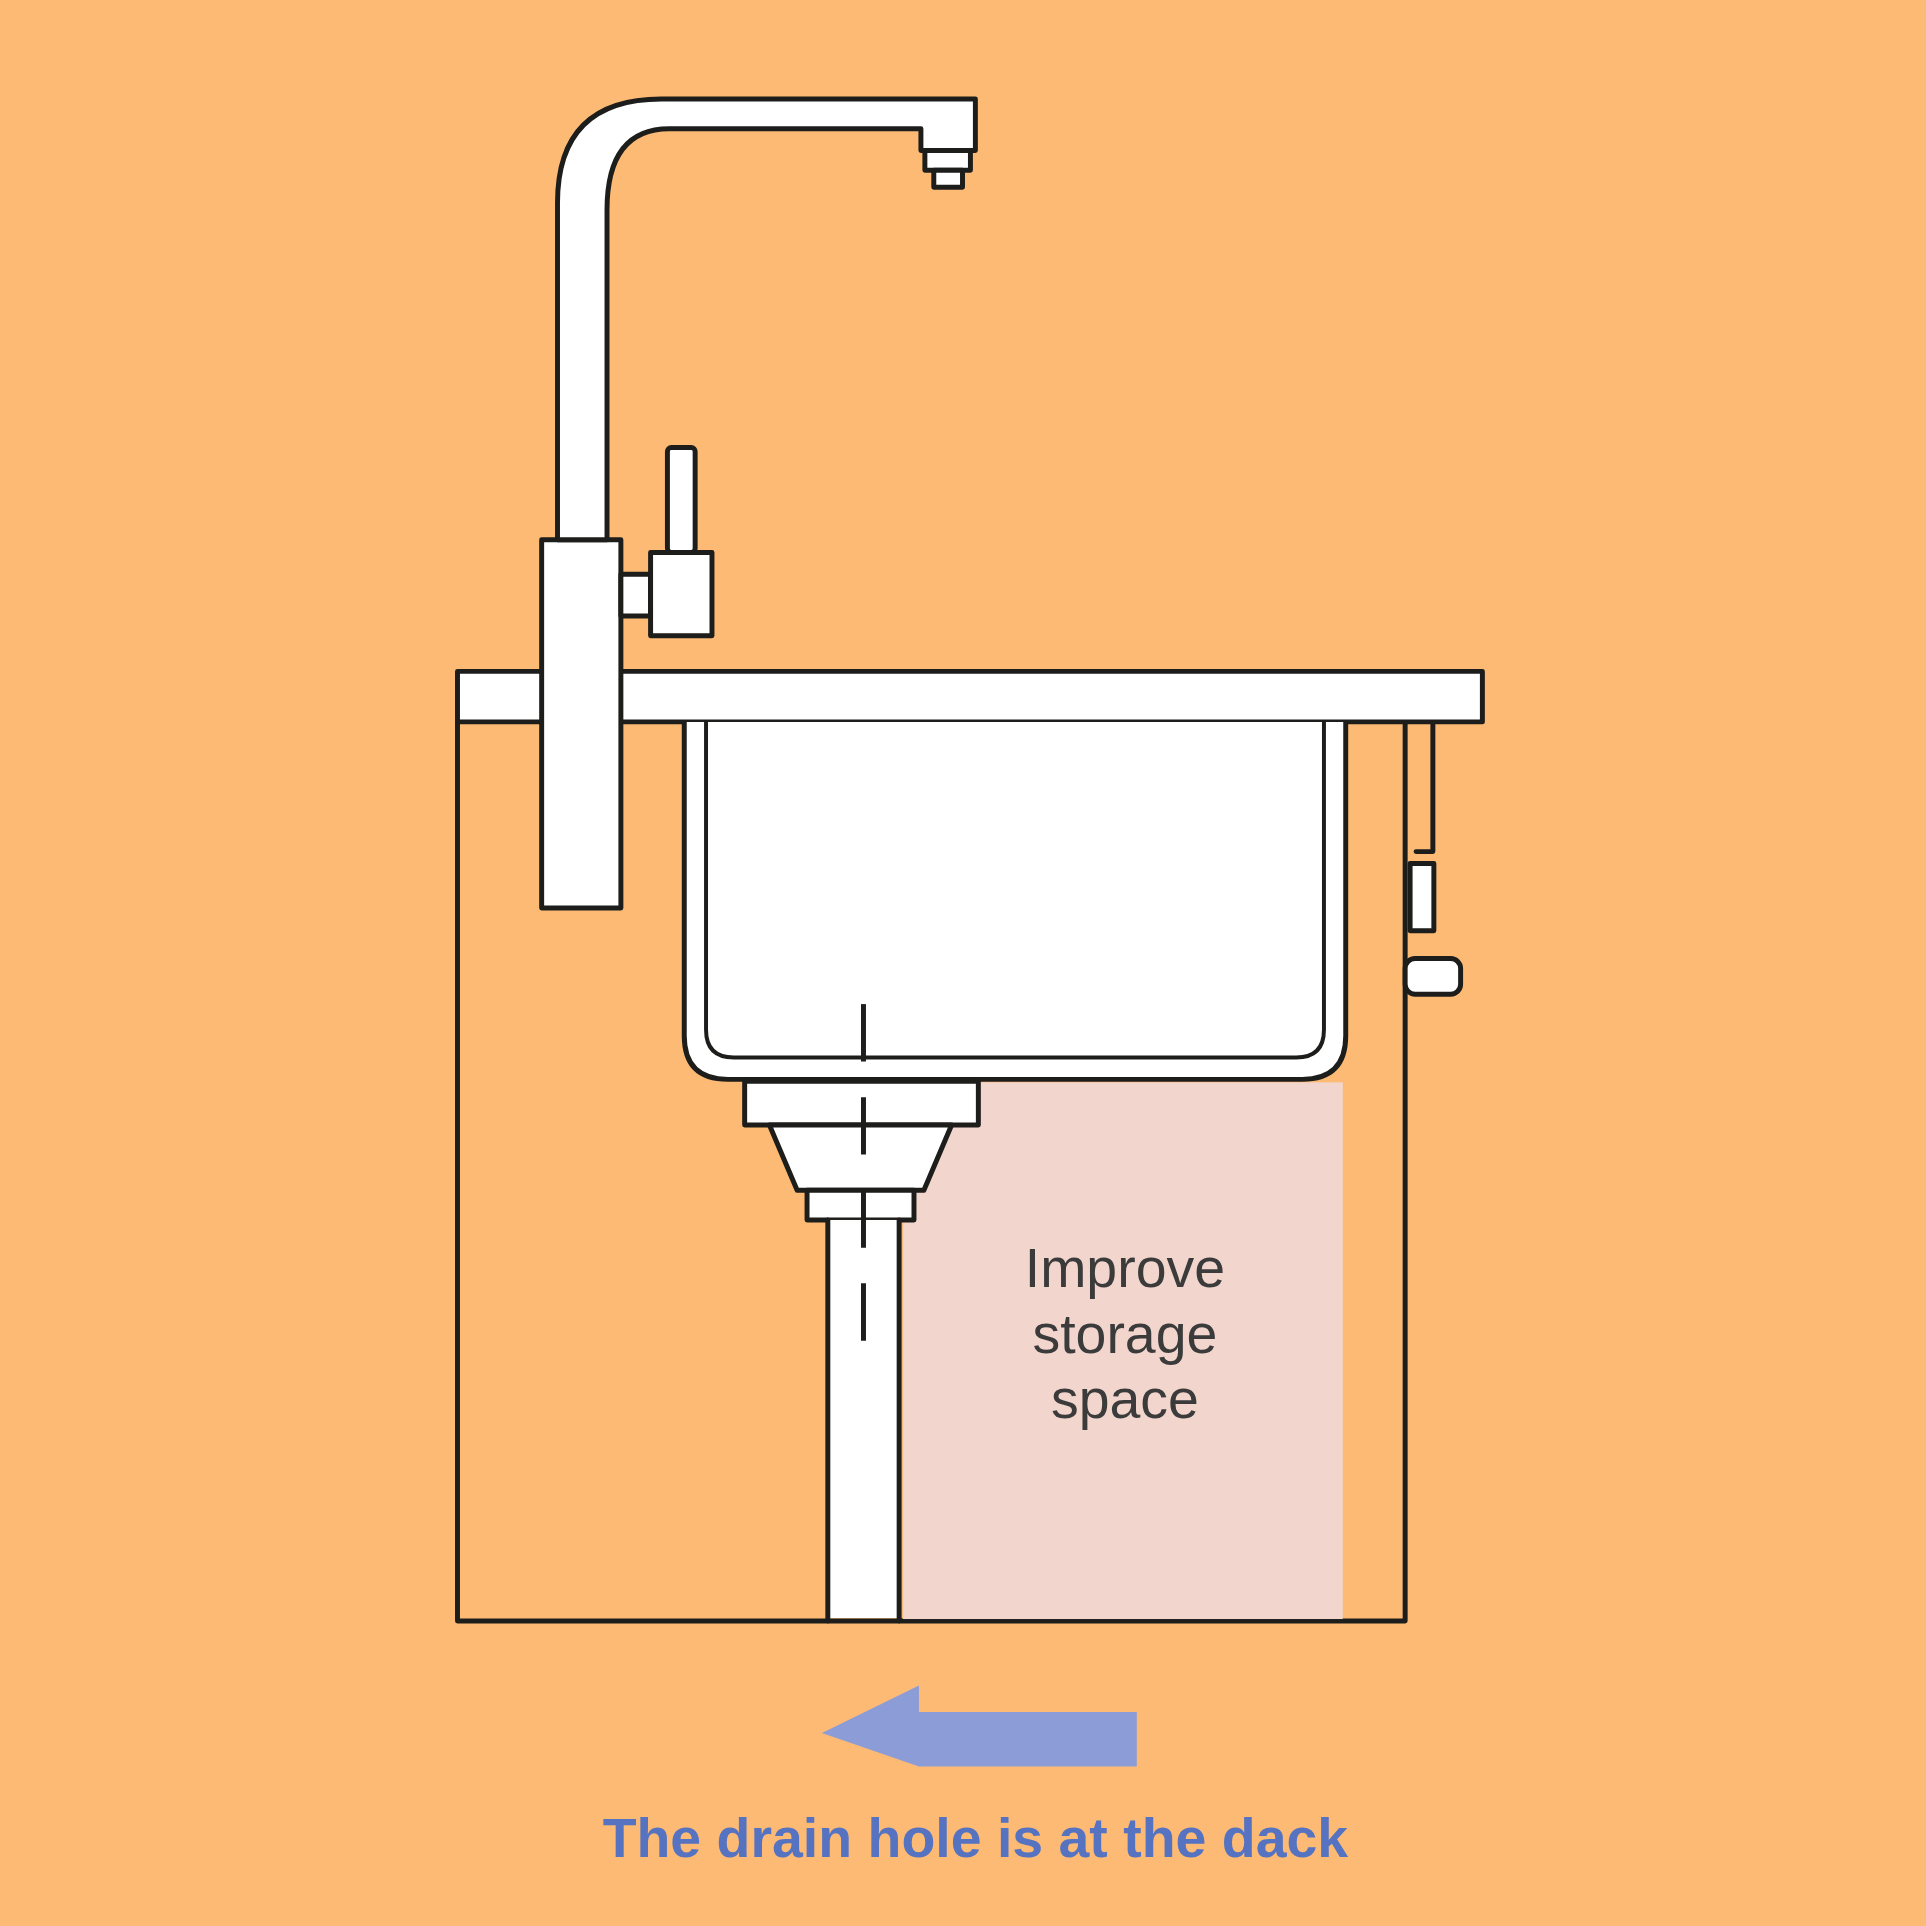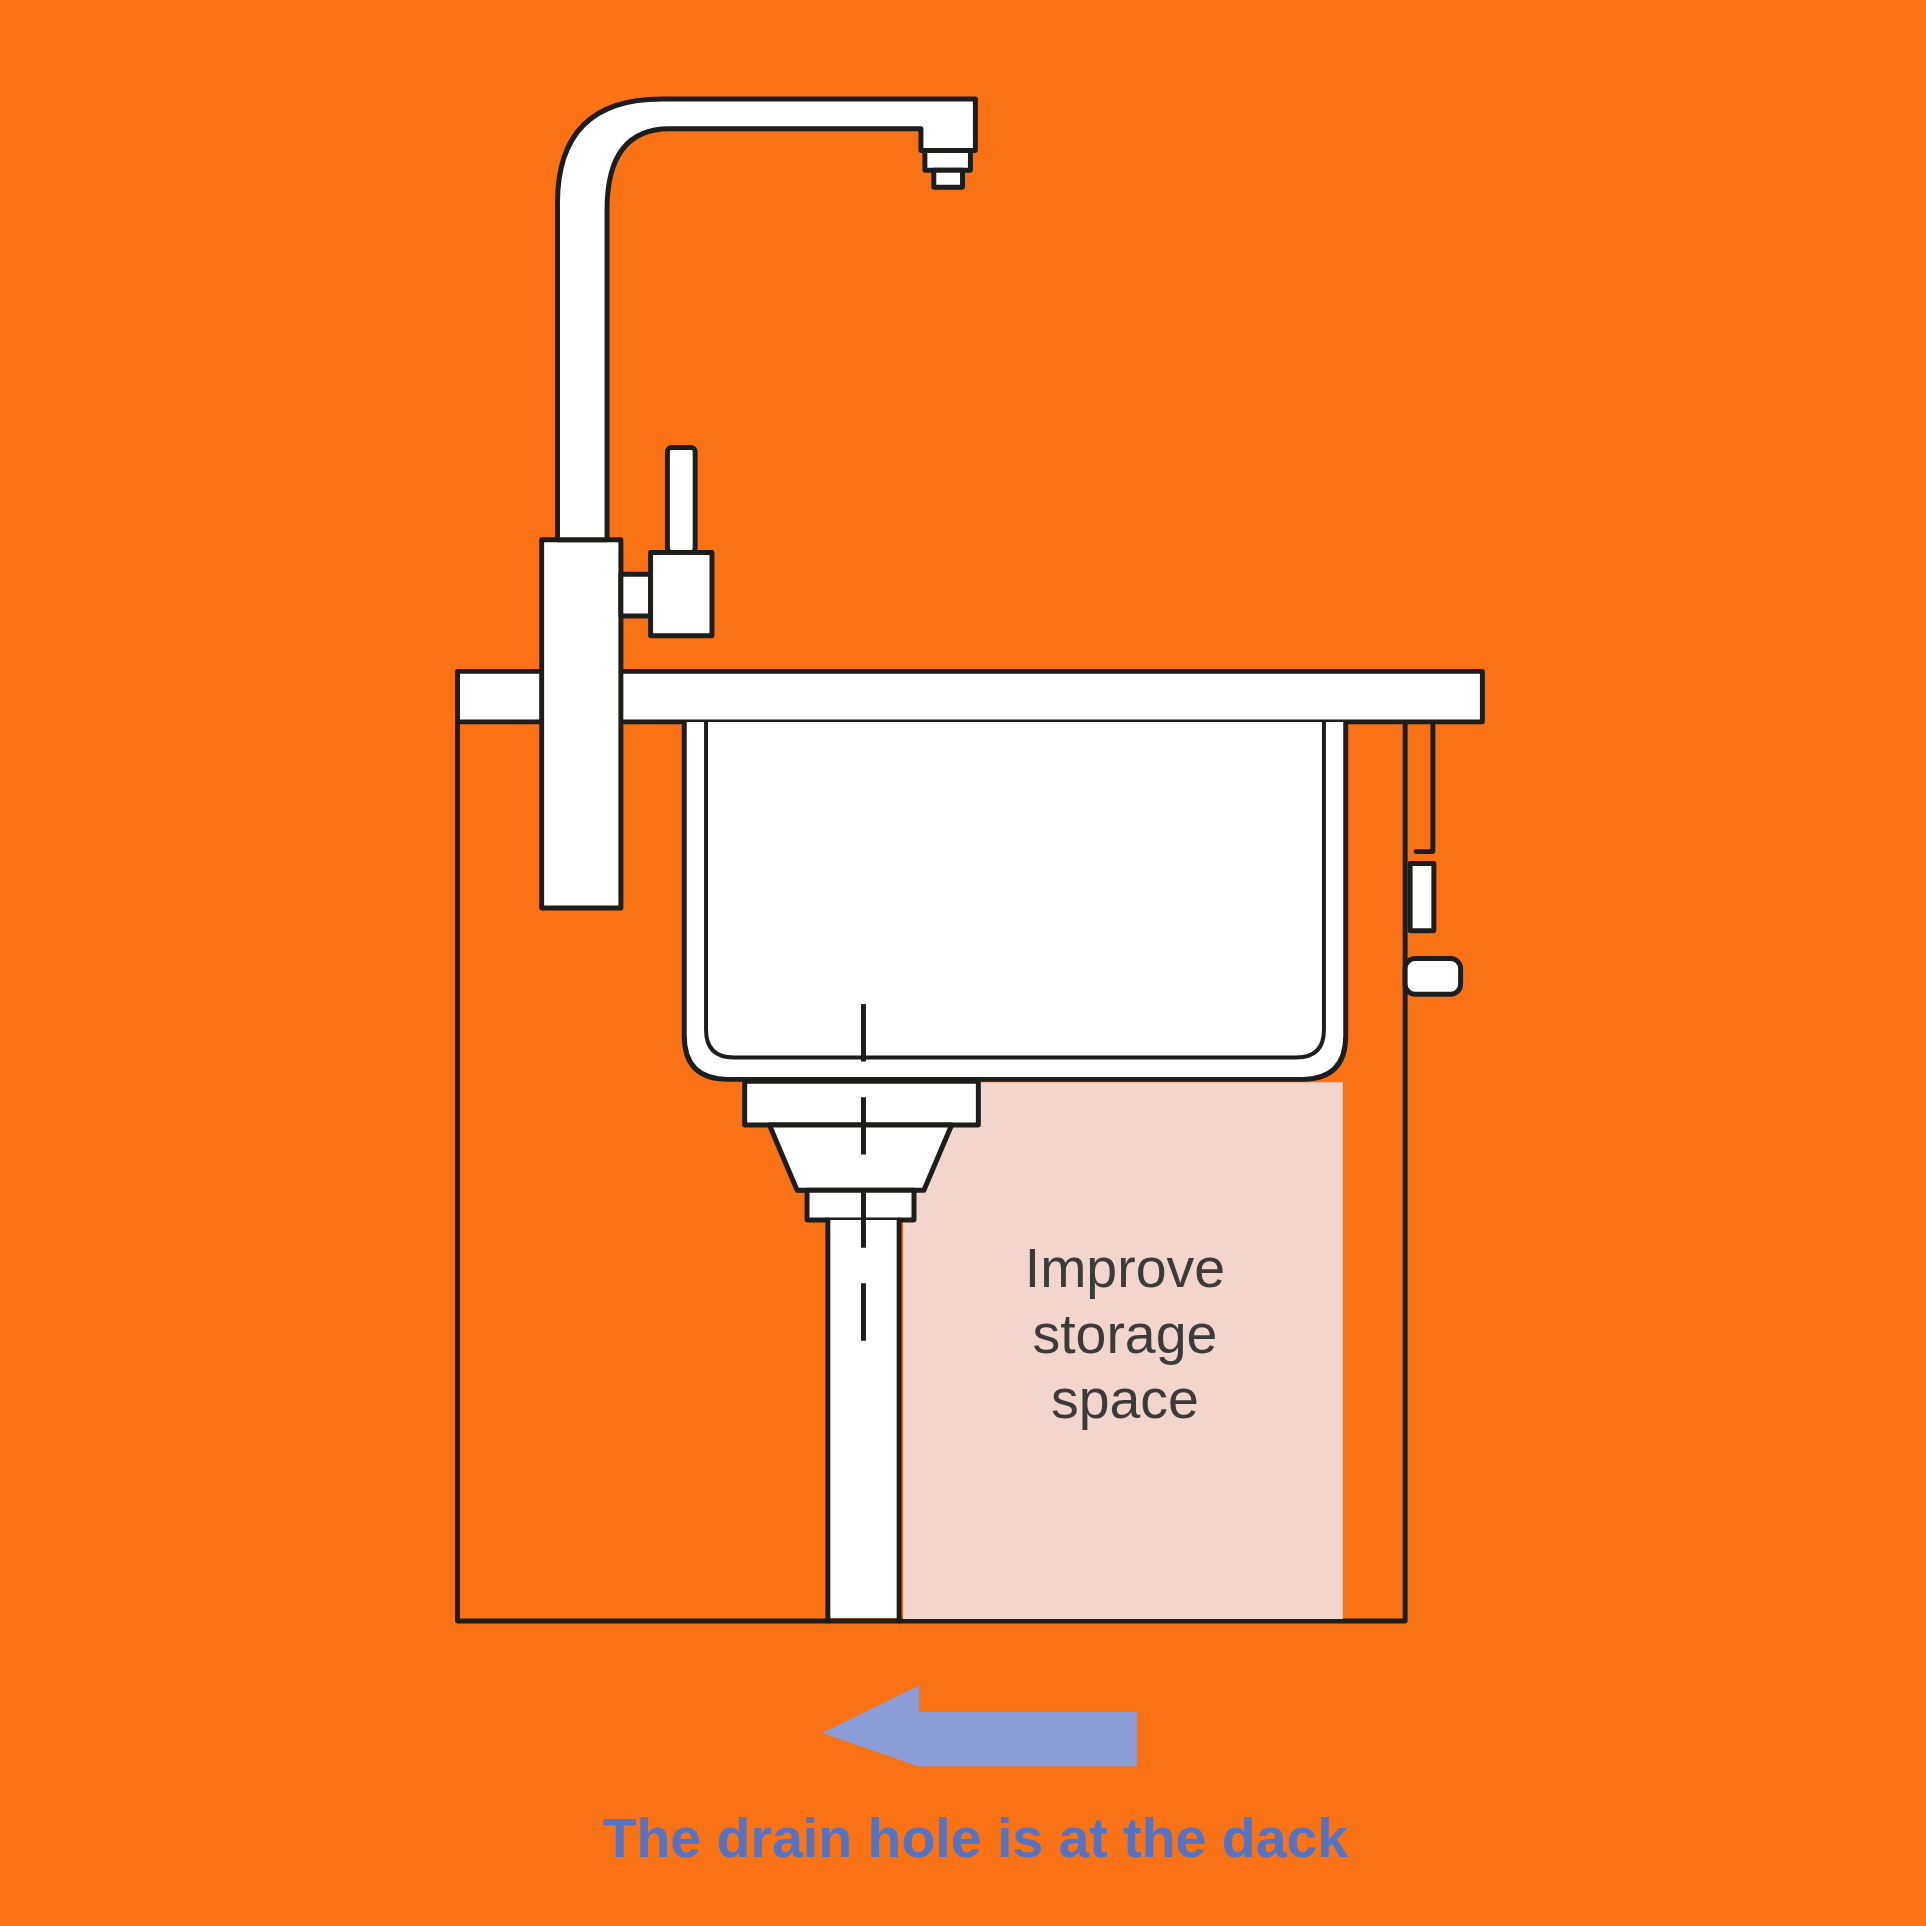--- a/index.html
+++ b/index.html
@@ -1,20 +1,20 @@
 <!DOCTYPE html>
 <html><head>
 <meta charset="utf-8">
 <style>
   html, body { margin: 0; padding: 0; background: #ffffff; }
   .canvas {
     position: relative;
     width: 1927px;
     height: 1927px;
-    background: #f97316;
+    background: #fdba74;
     overflow: hidden;
     font-family: "Liberation Sans", sans-serif;
   }
   svg { display: block; }
   .ln {
     fill: none;
     stroke: #1d1d1b;
     stroke-width: 5;
     stroke-linecap: round;
     stroke-linejoin: round;

